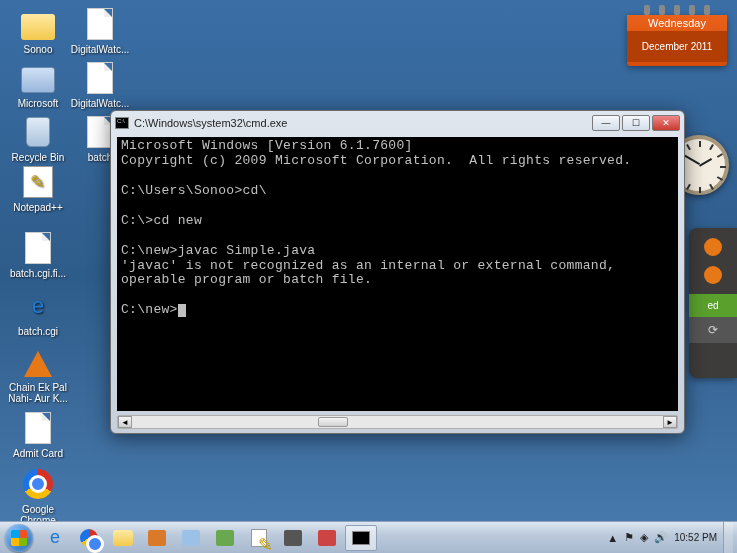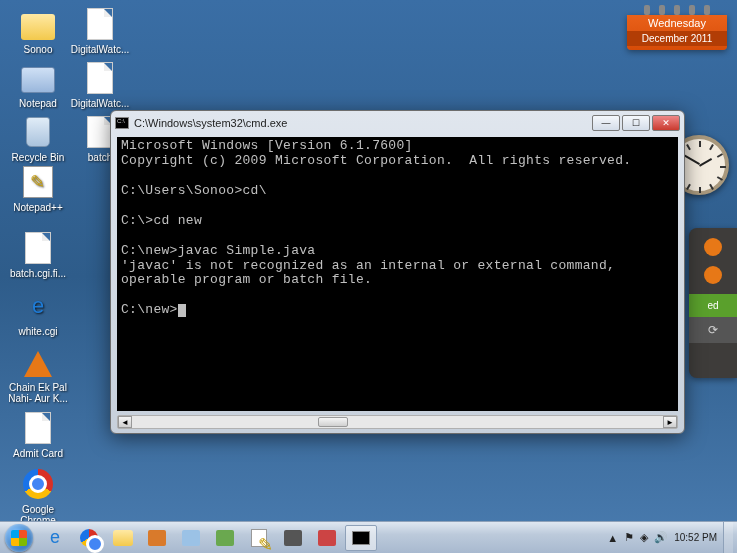--- a/index.html
+++ b/index.html
@@ -32,21 +32,21 @@
   .ico-ie{color:#1e7bd6;font-size:26px;}
   .ico-chrome{width:30px;height:30px;border-radius:50%;background:conic-gradient(#d93025 0 120deg,#fbbc05 120deg 240deg,#1a73e8 240deg 360deg);position:relative;margin:2px auto;}
   .ico-chrome::after{content:"";width:12px;height:12px;border-radius:50%;background:#4285f4;border:3px solid #fff;position:absolute;left:6px;top:6px;}
   
   .calendar-gadget{position:absolute;top:5px;right:10px;width:100px;}
   .cal-rings{height:10px;display:flex;justify-content:space-around;padding:0 12px;}
   .cal-rings span{width:6px;height:10px;background:#888;border-radius:2px;}
   .cal-body{background:linear-gradient(#e9611a,#d74c08);color:#fff;text-align:center;border-radius:0 0 4px 4px;padding:2px 0 4px;box-shadow:0 2px 6px rgba(0,0,0,0.4);}
   .cal-day{font-size:11px;}
   .cal-date{font-size:36px;line-height:1;}
-  .cal-month{background:#b23d05;font-size:10px;padding:2px 0;margin-top:2px;}
+  .cal-month{background:#b23d05;font-size:10px;padding:10px 0;margin-top:2px;}
   
   .clock-gadget{position:absolute;top:135px;right:8px;width:60px;height:60px;border-radius:50%;background:#f3ece0;border:4px solid #a8987d;box-shadow:0 2px 6px rgba(0,0,0,0.5);}
   .clock-gadget .tick{position:absolute;left:50%;top:2px;width:2px;height:6px;background:#333;transform-origin:1px 26px;}
   .clock-hand{position:absolute;left:50%;top:50%;background:#222;transform-origin:0 0;}
   
   .side-panel{position:absolute;top:228px;right:0;width:48px;height:150px;background:#3e3c3a;border-radius:8px 0 0 8px;box-shadow:0 2px 6px rgba(0,0,0,0.4);}
   .side-panel .dot{width:18px;height:18px;border-radius:50%;background:#e77817;margin:10px auto;}
   .side-panel .green-row{background:#5aa02c;color:#fff;font-size:10px;text-align:center;padding:6px 14px;margin-top:6px;}
   .side-panel .gray-row{background:#555;color:#ccc;text-align:center;padding:6px 0;font-size:12px;}
   
@@ -87,21 +87,21 @@
 <div class="desktop-icon" style="left:70px;top:6px">
   <div class="ico">
       <div class="ico-page"></div>
     </div>
   <div>DigitalWatc...</div>
 </div>
 <div class="desktop-icon" style="left:8px;top:60px">
   <div class="ico">
       <div class="ico-computer"></div>
     </div>
-  <div>Notepad</div>
+  <div>Microsoft</div>
 </div>
 <div class="desktop-icon" style="left:70px;top:60px">
   <div class="ico">
       <div class="ico-page"></div>
     </div>
   <div>DigitalWatc...</div>
 </div>
 <div class="desktop-icon" style="left:8px;top:114px">
   <div class="ico">
       <div class="ico-bin"></div>
@@ -121,21 +121,21 @@
   <div>Notepad++</div>
 </div>
 <div class="desktop-icon" style="left:8px;top:230px">
   <div class="ico">
       <div class="ico-page"></div>
     </div>
   <div>batch.cgi.fi...</div>
 </div>
 <div class="desktop-icon" style="left:8px;top:288px">
   <div class="ico ico-ie">e</div>
-  <div>white.cgi</div>
+  <div>batch.cgi</div>
 </div>
 <div class="desktop-icon" style="left:8px;top:344px">
   <div class="ico">
       <div class="ico-vlc"></div>
     </div>
   <div>Chain Ek Pal Nahi- Aur K...</div>
 </div>
 <div class="desktop-icon" style="left:8px;top:410px">
   <div class="ico">
       <div class="ico-page"></div>

